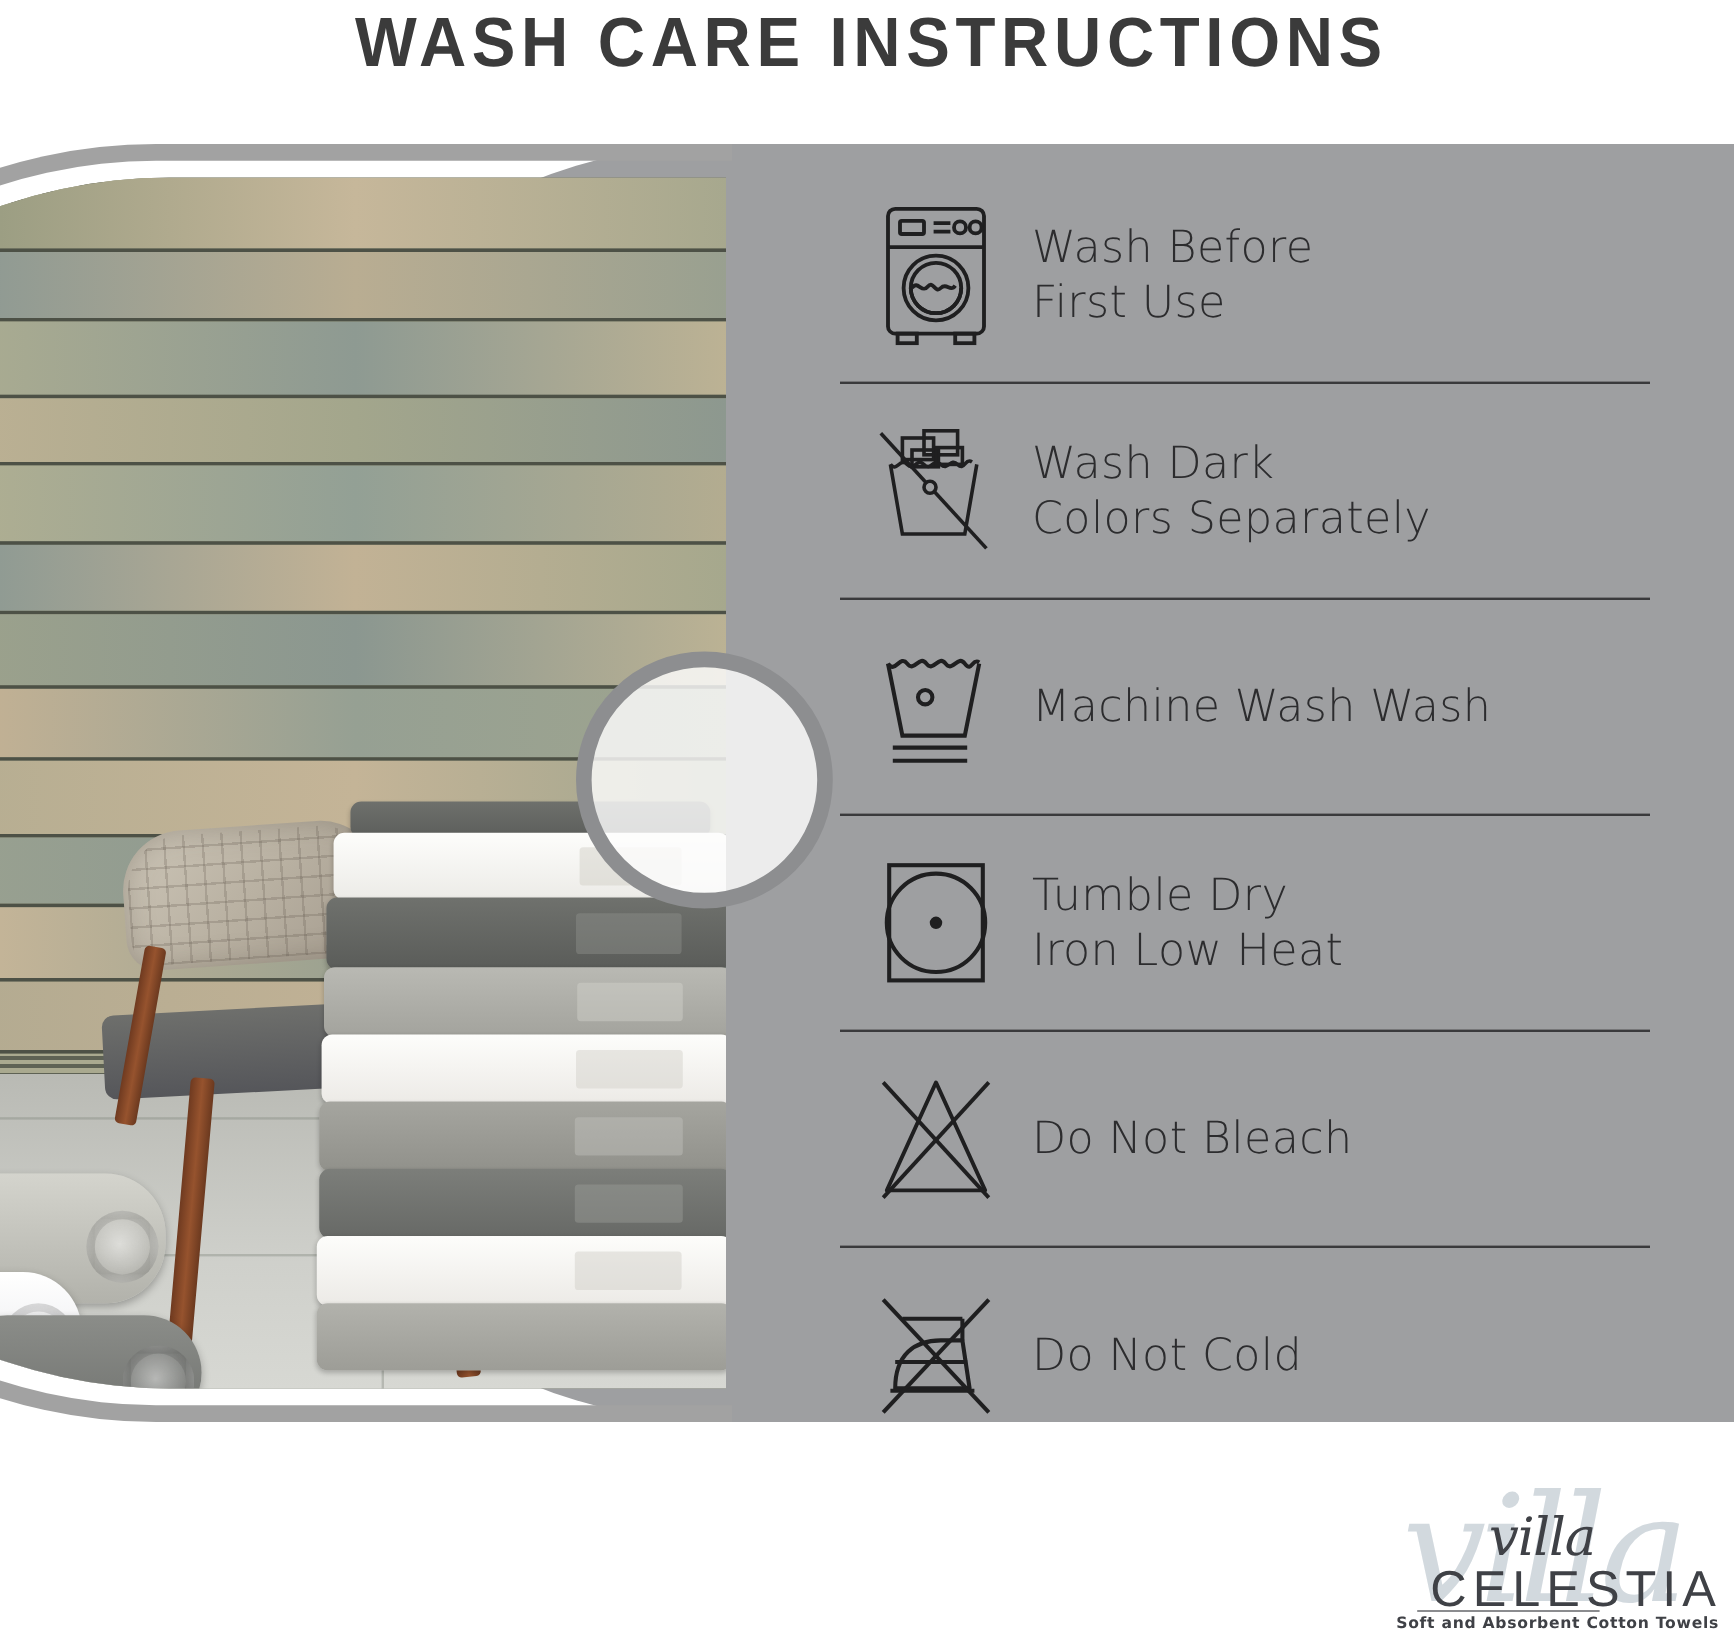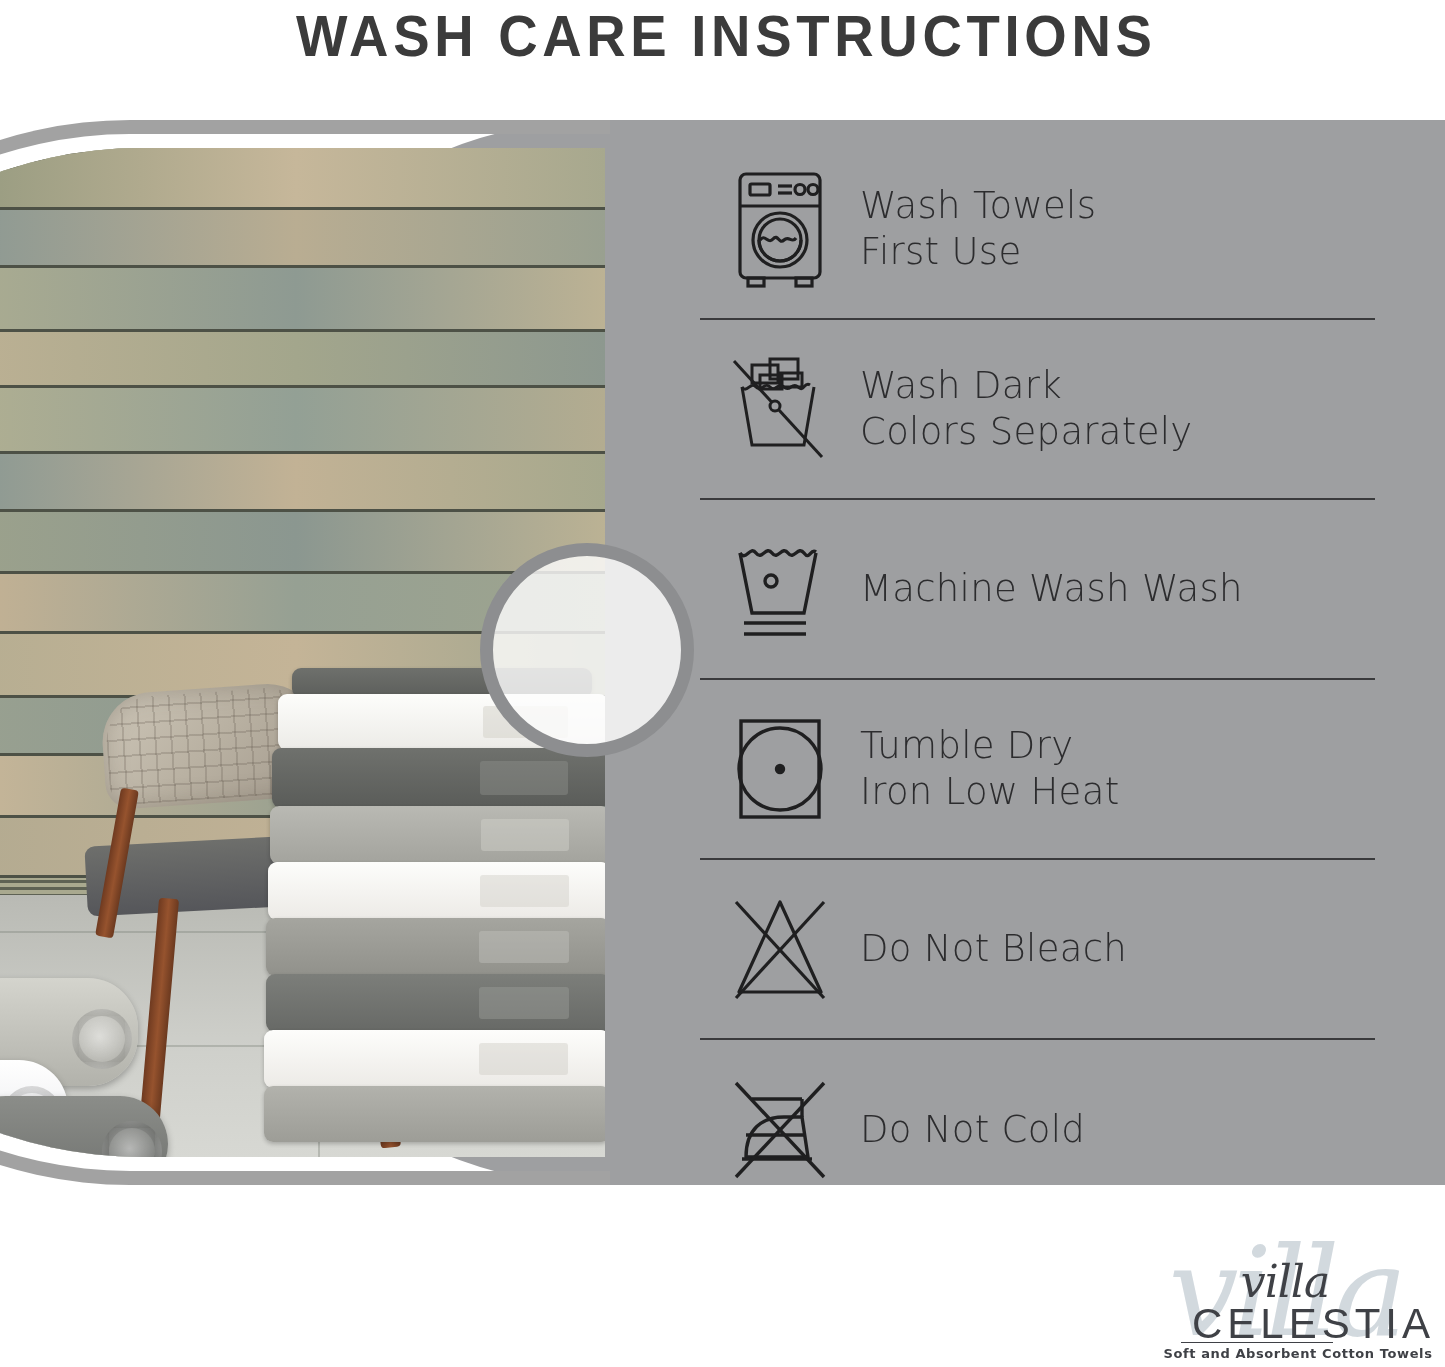--- a/index.html
+++ b/index.html
@@ -344,21 +344,21 @@
           <circle cx="66" cy="19.5" r="5"></circle>
           <circle cx="79" cy="19.5" r="5"></circle>
           <circle cx="46" cy="70" r="27"></circle>
           <circle cx="46" cy="70" r="21"></circle>
           <path d="M26 70c5 -7 8 5 13 -1s6 6 11 1 8 4 12 -2"></path>
           <path d="M25 70a21 21 0 0 0 42 0"></path>
           <rect x="14" y="108" width="16" height="8"></rect>
           <rect x="62" y="108" width="16" height="8"></rect>
         </svg>
       </div>
-      <div class="label">Wash Towels
+      <div class="label">Wash Before
 First Use</div>
     </div>
 
     <div class="row">
       <div class="icon-cell">
         <svg width="108" height="108" viewBox="0 0 108 108" fill="none" stroke="#1f1f20" stroke-width="3">
           <path d="M16 32c5 7 8 -6 14 0s8 -6 14 0 8 -6 14 0 8 -6 14 0 6 -6 12 -2"></path>
           <path d="M16 32 L26 90 L78 90 L88 32"></path>
           <rect x="26" y="10" width="26" height="18"></rect>
           <rect x="44" y="4" width="28" height="20"></rect>

